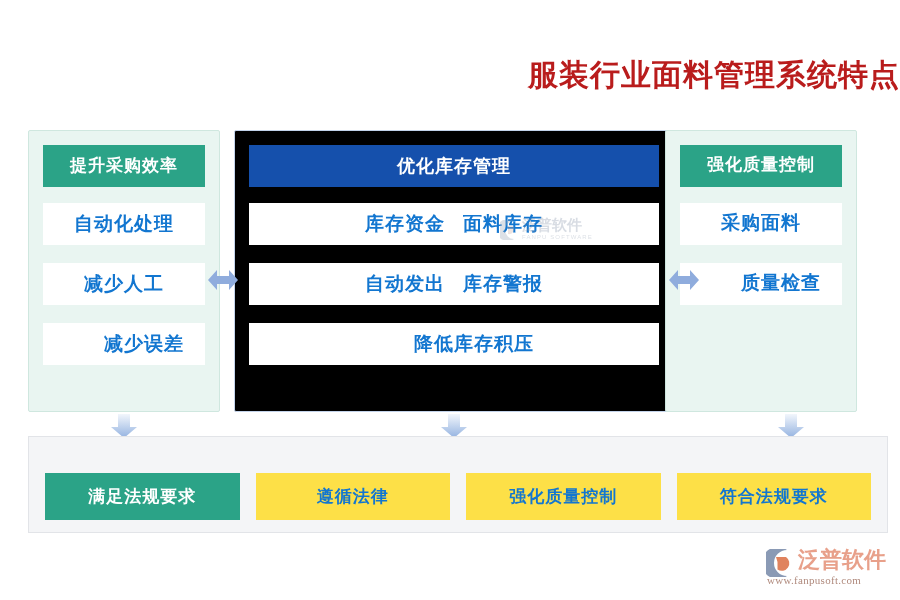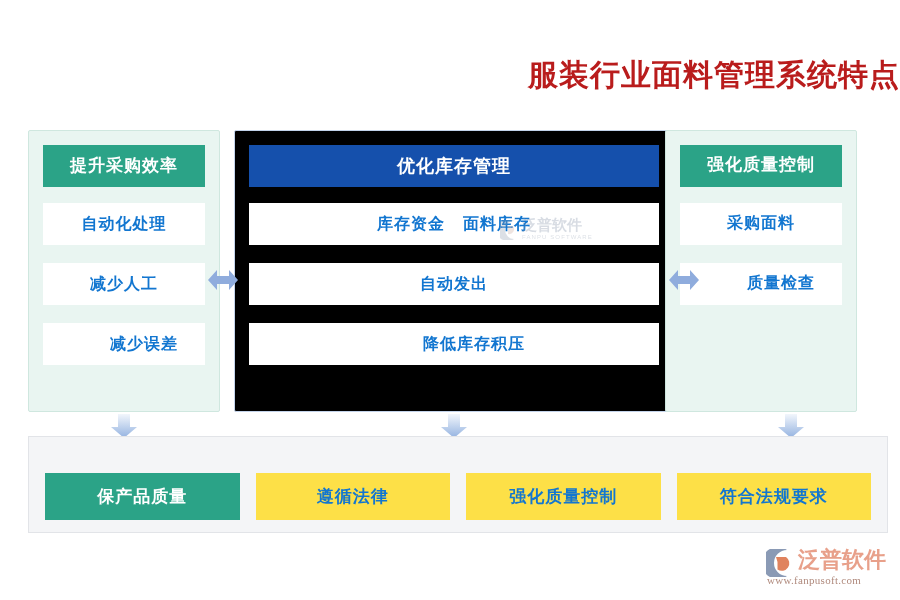--- a/index.html
+++ b/index.html
@@ -76,21 +76,21 @@
   }
   .col-header.green { background: #2ba387; }
   .col-header.blue  { background: #1550ac; font-size: 18px; }
 
   .item-box {
     background: #ffffff;
     height: 42px;
     line-height: 42px;
     text-align: center;
     color: #1276d0;
-    font-size: 16px;
+    font-size: 19px;
     font-weight: bold;
     letter-spacing: 1px;
     margin-bottom: 18px;
     position: relative;
   }
   .item-box:last-child { margin-bottom: 16px; padding-left: 40px; }
 
   .item-box.pair {
     display: flex;
     align-items: center;
@@ -242,20 +242,21 @@
 
   <div class="column center" style="height:282px;">
     <div class="column-inner">
       <div class="col-header blue">优化库存管理</div>
       <div class="item-box pair">
         <span>库存资金</span>
         <span>面料库存</span>
       </div>
       <div class="item-box pair">
         <span>自动发出</span>
+        <span>库存警报</span>
       </div>
       <div class="item-box pair">
         <span>降低库存积压</span>
       </div>
     </div>
   </div>
 
   <div class="column side right" style="height:282px;">
     <div class="column-inner">
       <div class="col-header green">强化质量控制</div>
@@ -305,21 +306,21 @@
         <stop offset="0%" stop-color="#f2f6fc"></stop>
         <stop offset="100%" stop-color="#93b2e0"></stop>
       </linearGradient>
     </defs>
     <polygon points="7,0 19,0 19,13 26,13 13,24 0,13 7,13" fill="url(#dg3)"></polygon>
   </svg>
 </div>
 
 <div class="bottom-band">
   <div class="bottom-row">
-    <div class="bottom-item accent">保产品质量</div>
+    <div class="bottom-item accent">满足法规要求</div>
     <div class="bottom-item">遵循法律</div>
     <div class="bottom-item">强化质量控制</div>
     <div class="bottom-item">符合法规要求</div>
   </div>
 </div>
 
 <div class="watermark">
   <div class="wm-mark">
     <svg viewBox="0 0 20 20" xmlns="http://www.w3.org/2000/svg">
       <path d="M14 1 A9 9 0 1 0 14 19 A11 11 0 1 1 14 1 Z" fill="#8d9bae"></path>

